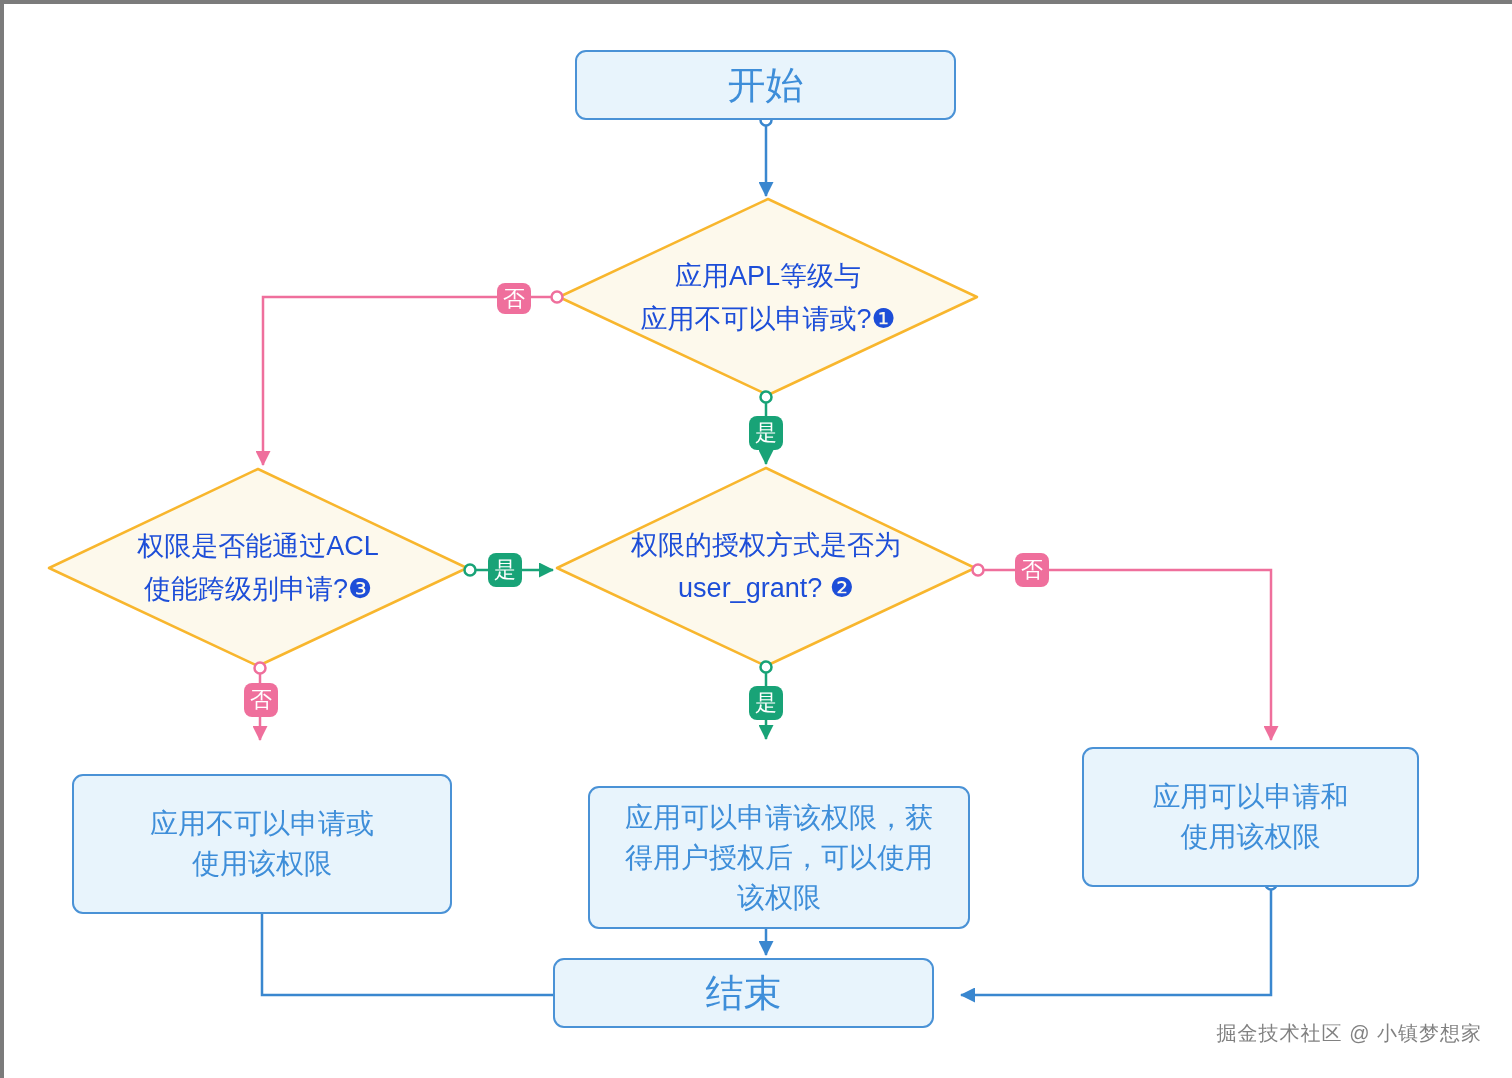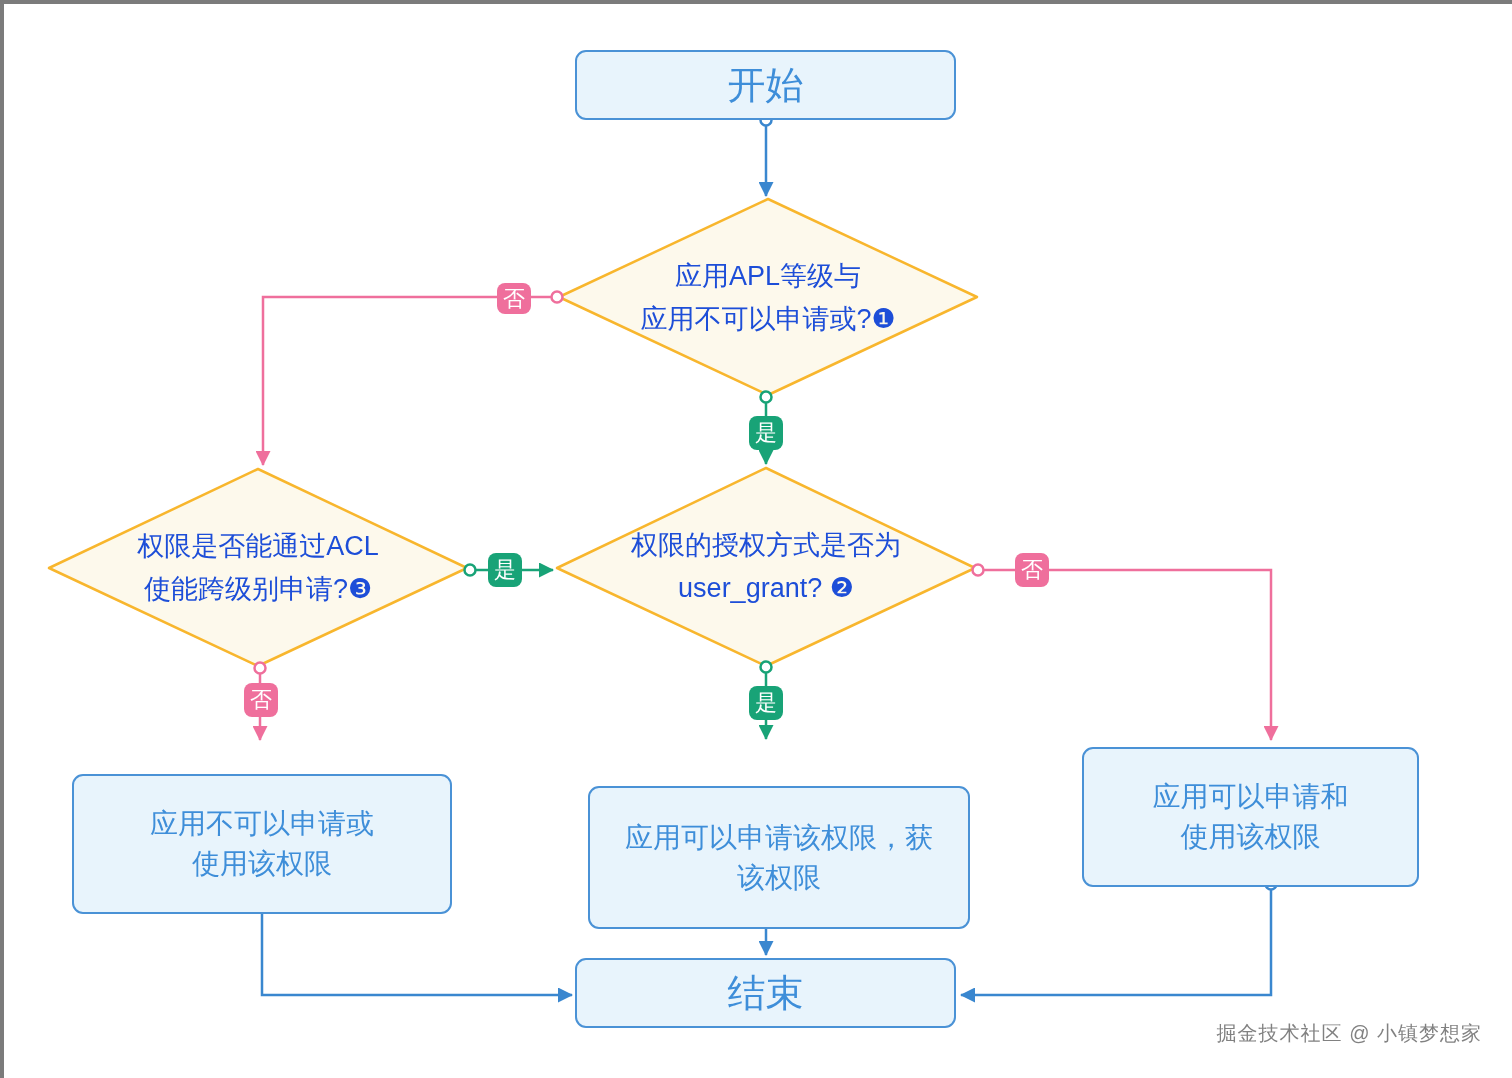--- a/index.html
+++ b/index.html
@@ -22,21 +22,21 @@
     color: #3e8ed9;
     display: flex; flex-direction: column;
     align-items: center; justify-content: center;
     text-align: center;
     font-size: 28px; line-height: 40px;
     z-index: 2;
   }
   .node.terminal { font-size: 38px; }
 
   .n-start { left: 575px; top: 50px;  width: 381px; height: 70px; }
-  .n-end   { left: 575px; top: 958px; width: 381px; height: 70px; }
+  .n-end   { left: 553px; top: 958px; width: 381px; height: 70px; }
   .n-left  { left: 72px;   top: 774px; width: 380px; height: 140px; }
   .n-mid   { left: 588px;  top: 742px; width: 382px; height: 143px; margin-top: 44px; }
   .n-right { left: 1082px; top: 747px; width: 337px; height: 140px; }
 
   
   .dtext {
     position: absolute;
     display: flex; flex-direction: column;
     align-items: center; justify-content: center;
     text-align: center;
@@ -148,20 +148,21 @@
     <span>开始</span>
   </div>
 
   <div class="node n-left">
     <span>应用不可以申请或</span>
     <span>使用该权限</span>
   </div>
 
   <div class="node n-mid">
     <span>应用可以申请该权限，获</span>
+    <span>得用户授权后，可以使用</span>
     <span>该权限</span>
   </div>
 
   <div class="node n-right">
     <span>应用可以申请和</span>
     <span>使用该权限</span>
   </div>
 
   <div class="node terminal n-end">
     <span>结束</span>

